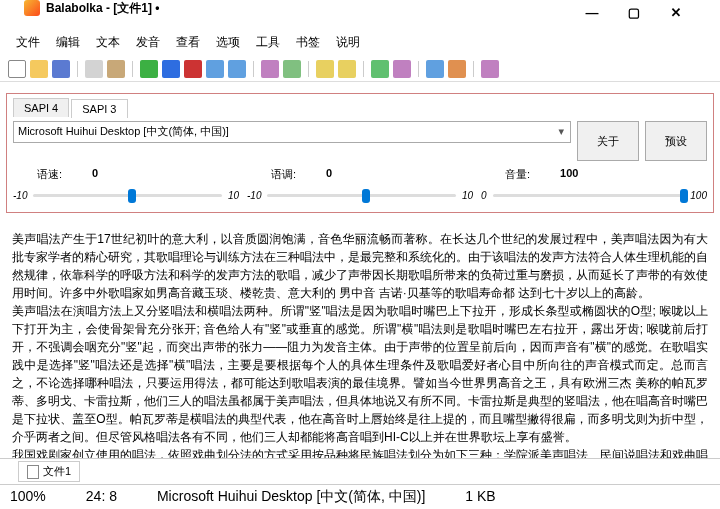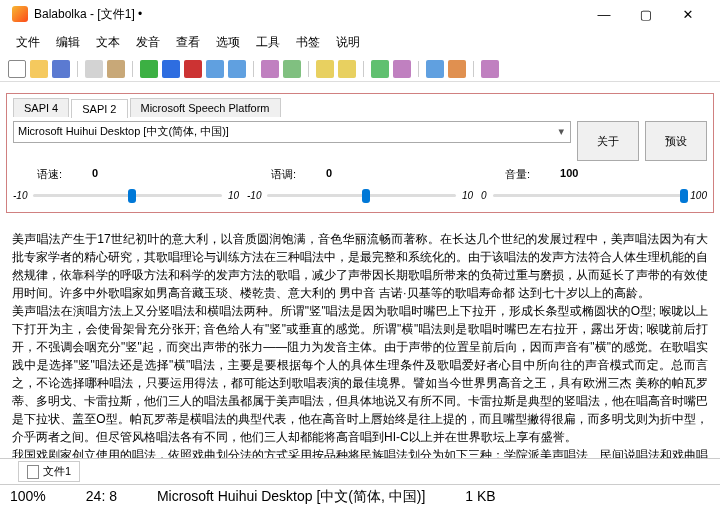--- a/index.html
+++ b/index.html
@@ -1,17 +1,17 @@
 <!DOCTYPE html>
 <html><head>
 <meta charset="utf-8">
 <style>
 * { margin: 0; padding: 0; box-sizing: border-box; }
 body { font-family: "Microsoft YaHei", "SimSun", Arial, sans-serif; font-size: 12px; background: #fff; width: 720px; height: 509px; overflow: hidden; display: flex; flex-direction: column; }
-.titlebar { display: flex; align-items: center; height: 28px; padding: 0 12px; }
+.titlebar { display: flex; align-items: flex-start; height: 28px; padding: 0 24px; font-weight: bold; }
 .titlebar .icon { width: 16px; height: 16px; background: linear-gradient(135deg,#f7b733,#fc4a1a); border-radius: 3px; margin-right: 6px; }
 .titlebar .title { flex: 1; font-size: 12px; }
 .winbtns { display: flex; gap: 2px; }
 .winbtn { width: 40px; height: 24px; display: flex; align-items: center; justify-content: center; font-size: 13px; font-family: Arial; }
 .menubar { display: flex; padding: 2px 8px; gap: 0; }
 .menubar span { padding: 4px 8px; font-size: 12px; }
 .toolbar { display: flex; padding: 3px 8px; gap: 4px; border-bottom: 1px solid #ddd; flex-wrap: wrap; align-items: center; }
 .tbtn { width: 18px; height: 18px; border-radius: 2px; display: flex; align-items: center; justify-content: center; font-size: 11px; }
 .tsep { width: 1px; height: 16px; background: #ccc; margin: 0 3px; }
 .controlbox { border: 1px solid #d08080; margin: 11px 6px; padding: 4px 6px 8px 6px; }
@@ -92,22 +92,21 @@
   <div class="tsep"></div>
   <div class="tbtn ic-b"></div>
   <div class="tbtn ic-o"></div>
   <div class="tsep"></div>
   <div class="tbtn ic-p"></div>
 </div>
 
 <div class="controlbox">
   <div class="tabs">
     <div class="tab">SAPI 4</div>
-    <div class="tab active">SAPI 2</div>
-    <div class="tab">Microsoft Speech Platform</div>
+    <div class="tab active">SAPI 3</div>
   </div>
   <div class="voice-row">
     <div class="voice-select">Microsoft Huihui Desktop [中文(简体, 中国)]</div>
     <div class="btn">关于</div>
     <div class="btn">预设</div>
   </div>
   <div class="sliders">
     <div class="slider-group">
       <div class="slider-head">
           <span>语速:</span>

